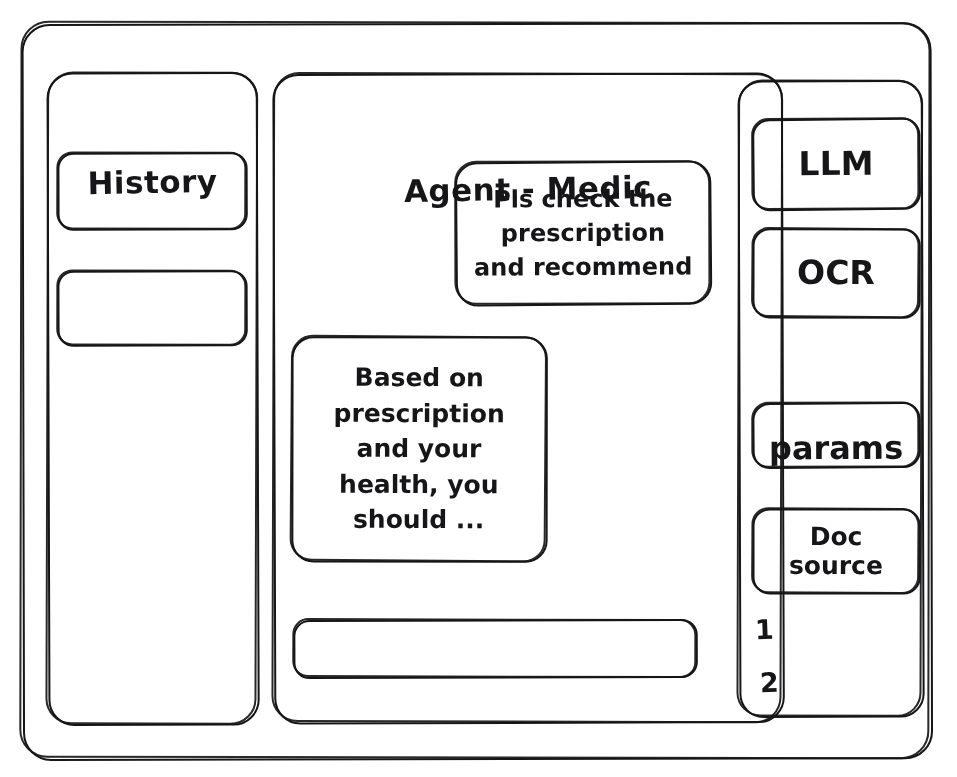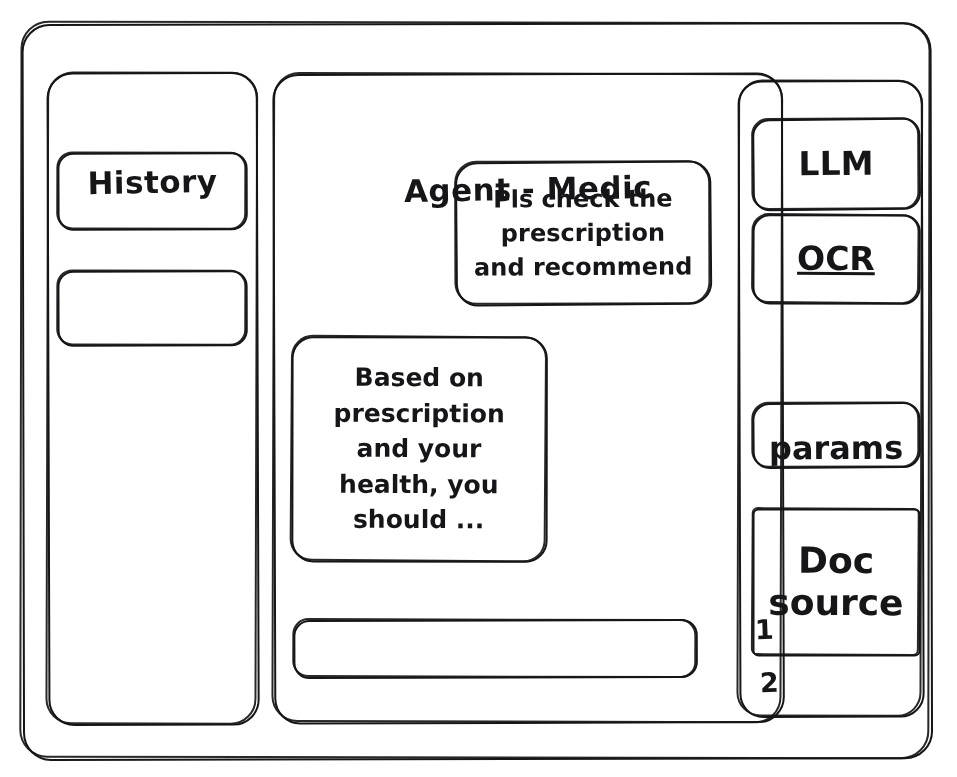--- a/index.html
+++ b/index.html
@@ -162,23 +162,23 @@
     font-family: "DejaVu Sans", sans-serif;
     font-weight: 700;
     color: #161618;
   }
   .tool-btn .tool-label {
     display: block;
     line-height: 1.18;
     white-space: pre-line;
   }
   #tool-llm    { top: 118px; height: 92px; font-size: 33px; transform: rotate(-0.4deg); }
-  #tool-ocr    { top: 214px; height: 90px; font-size: 33px; transform: rotate(0.3deg); text-decoration: underline; }
+  #tool-ocr    { top: 228px; height: 90px; font-size: 33px; transform: rotate(0.3deg); }
   #tool-params { top: 402px; height: 66px; font-size: 32px; transform: rotate(-0.3deg); align-items: flex-end; }
-  #tool-docsrc { top: 508px; height: 148px; font-size: 36px; transform: rotate(0.2deg); border-radius: 6px; }
+  #tool-docsrc { top: 508px; height: 86px; font-size: 25px; transform: rotate(0.2deg); }
 
   
   .doc-ref {
     position: absolute;
     font-family: "DejaVu Sans", sans-serif;
     font-weight: 700;
     font-size: 27px;
     color: #161618;
     transform: rotate(-2deg);
   }

